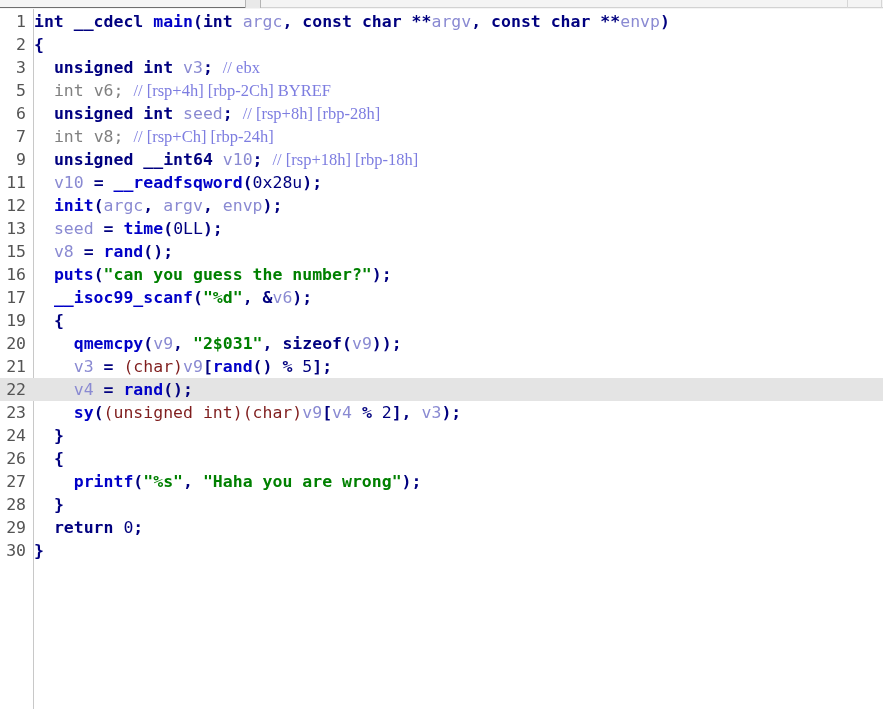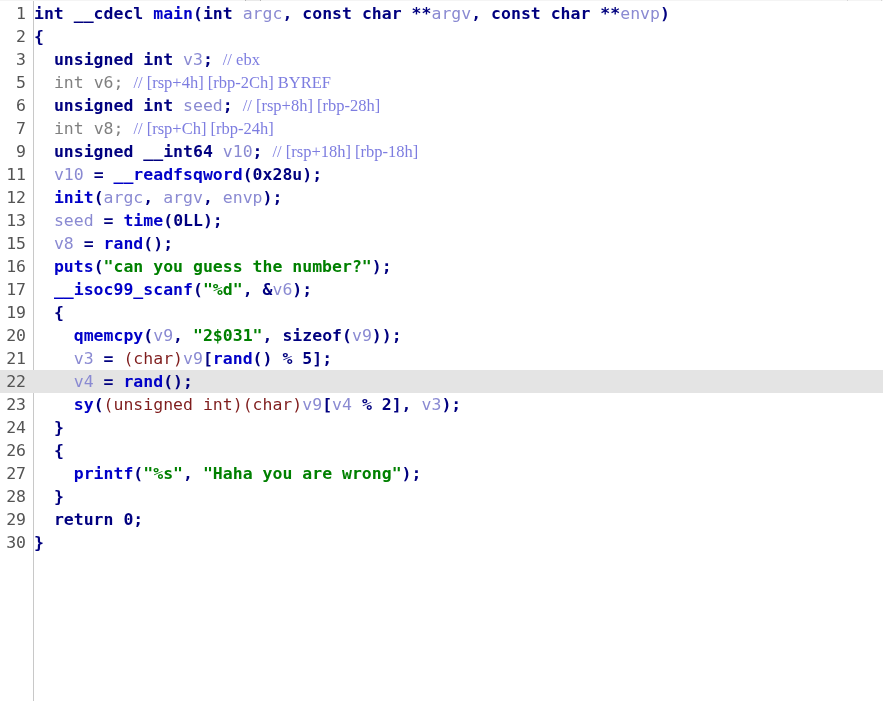--- a/index.html
+++ b/index.html
@@ -54,21 +54,21 @@
     width: 1px;
     height: 8px;
     background: #d6d6d6;
   }
   .vsep.a { left: 847px; }
   .vsep.b { left: 881px; }
 
   
   .code-view {
     position: absolute;
-    left: 0; top: 1px;
+    left: 0; top: 9px;
     width: 883px;
     height: 700px;
     background: #ffffff;
   }
 
   .gutter-rule {
     position: absolute;
     left: 33px; top: 0;
     width: 1px;
     height: 700px;
@@ -110,21 +110,21 @@
     vertical-align: top;
     letter-spacing: 0px;
   }
 
   
   .t-kw    { color: #00007f; font-weight: bold; }   
   .t-fn    { color: #0000c8; font-weight: bold; }   
   .t-var   { color: #8a8ad2; }                      
   .t-cmt   { color: #7d7de0; font-family: Liberation Serif, serif; }                      
   .t-str   { color: #008000; font-weight: bold; }   
-  .t-num   { color: #00007f; font-weight: bold; }   
+  .t-num   { color: #00007f; font-weight: normal; }   
   .t-cast  { color: #7f1d1d; }                      
   .t-punct { color: #00007f; font-weight: bold; }   
   .t-decl  { color: #808080; }                      
 </style>
 </head>
 <body>
 
 <div class="top-chrome">
   <div class="toolbar-underline"></div>
   <div class="toolbar-underline-light"></div>

